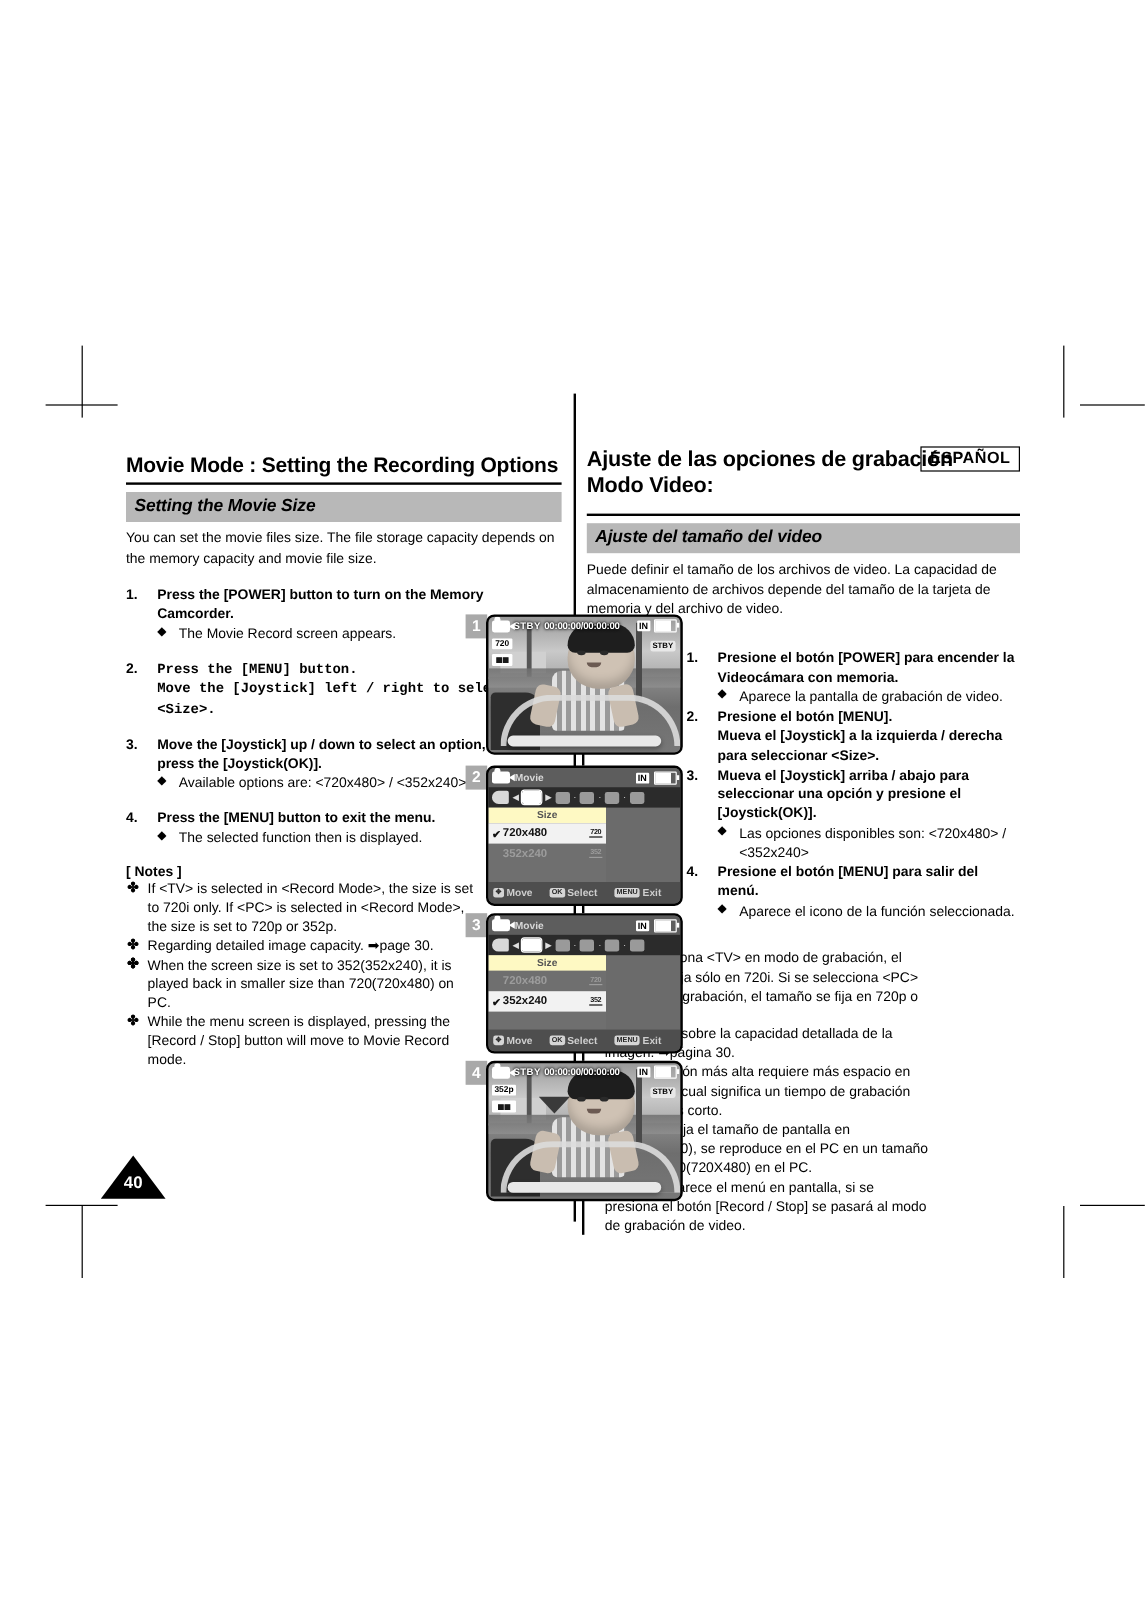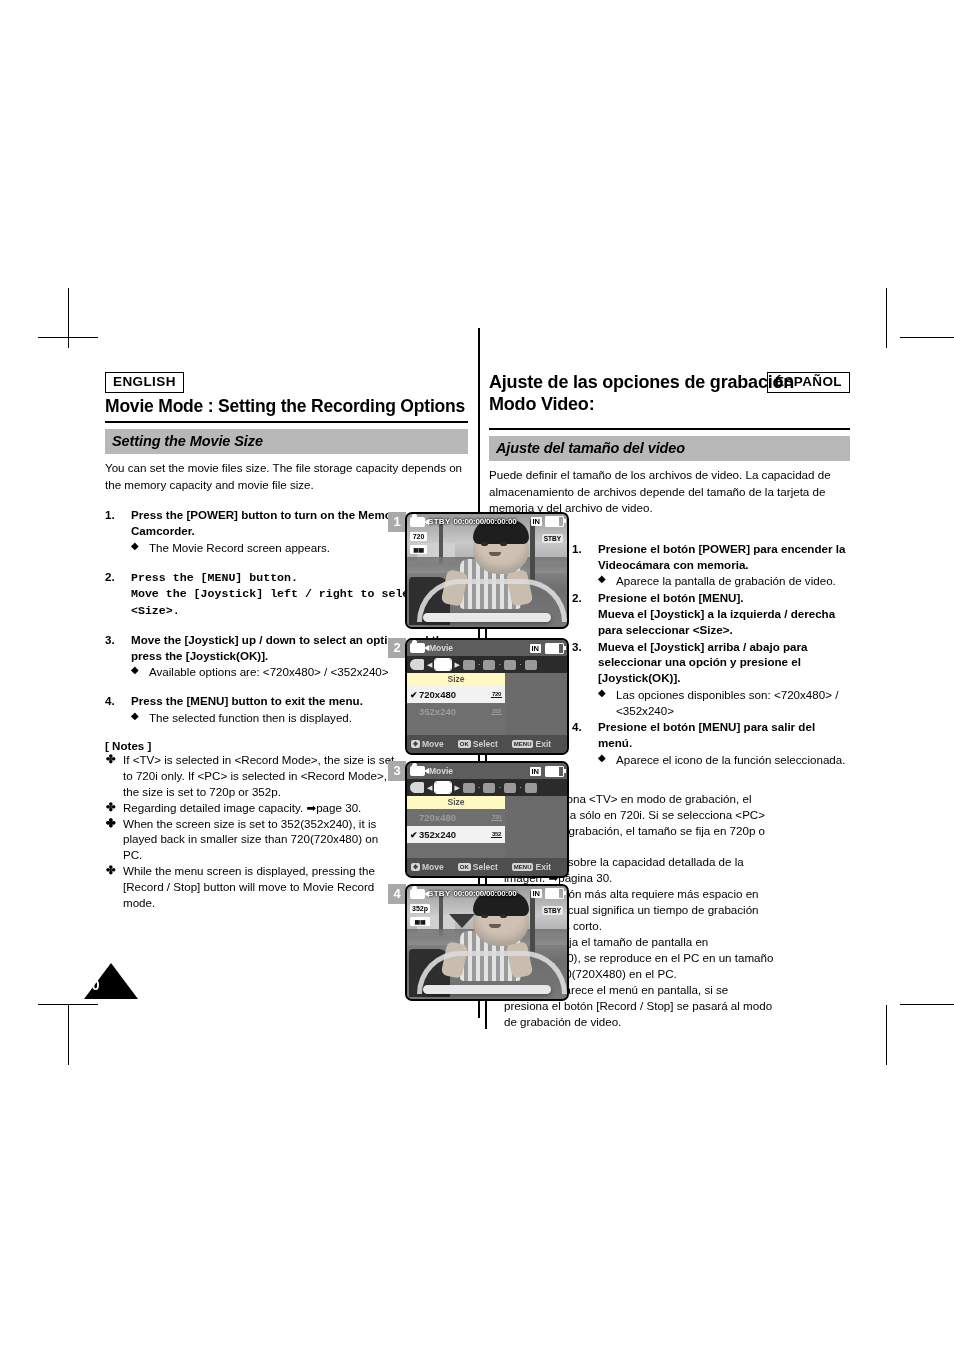--- a/index.html
+++ b/index.html
@@ -173,20 +173,21 @@
     left: 0; top: 0;
     width: 0; height: 0;
     border-left: 27px solid transparent;
     border-right: 27px solid transparent;
     border-bottom: 36px solid #000;
   }
   #page-no .n {
     position: absolute;
     left: 0; top: 14px;
     width: 54px;
+    text-align: center;
     color: #fff;
     font-size: 14px;
     font-weight: bold;
   }
 
   
   #lcds {
     position: absolute;
     left: 388px;
     top: 512px;
@@ -463,23 +464,20 @@
 <div class="crop v" style="left:68px;  top:1005px;"></div>
 <div class="crop h" style="left:38px;  top:1004px;"></div>
 <div class="crop v" style="left:886px; top:1005px;"></div>
 <div class="crop h" style="left:900px; top:1004px;"></div>
 
 <div id="page">
 
   <div class="col-divider"></div>
 
   <div class="col col-en">
-    <div style="height:19px;">
-      <span class="lang-tag">ENGLISH</span>
-    </div>
     <div class="title-en">Movie Mode : Setting the Recording Options</div>
     <div class="rule"></div>
     <div class="section-bar">Setting the Movie Size</div>
     <div class="intro">You can set the movie files size. The file storage capacity depends on the memory capacity and movie file size.</div>
 
     <ol class="steps steps-en" style="margin-top:14px;">
       <li>
         <span class="num">1.</span>
         <span>Press the [POWER] button to turn on the Memory Camcorder.</span>
         <div class="sub">

